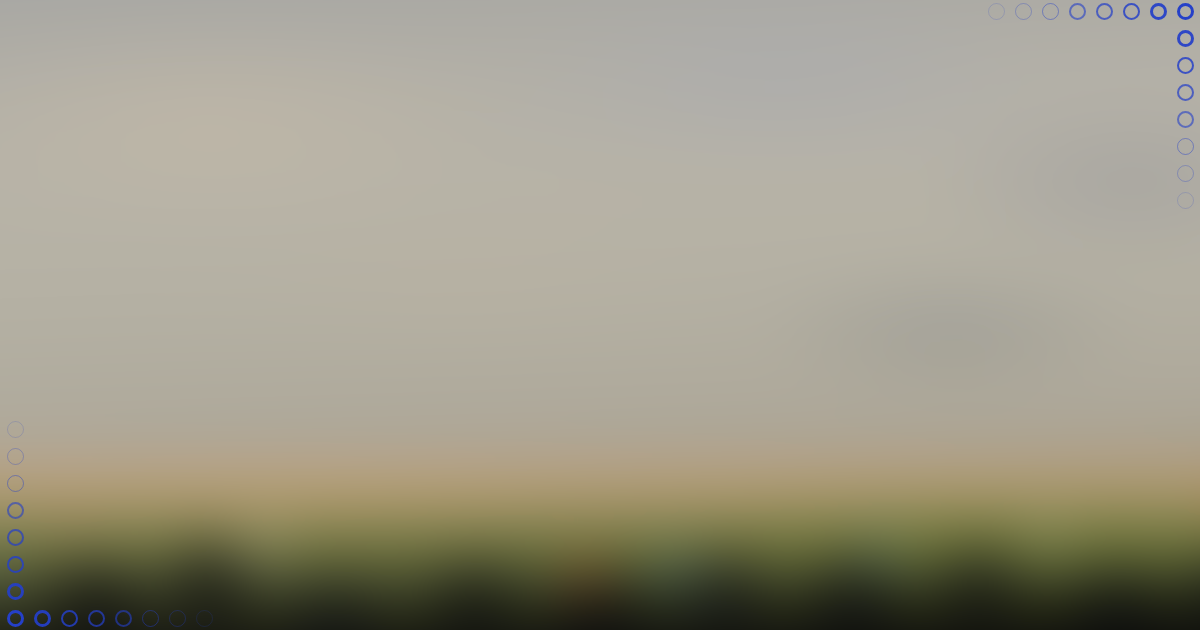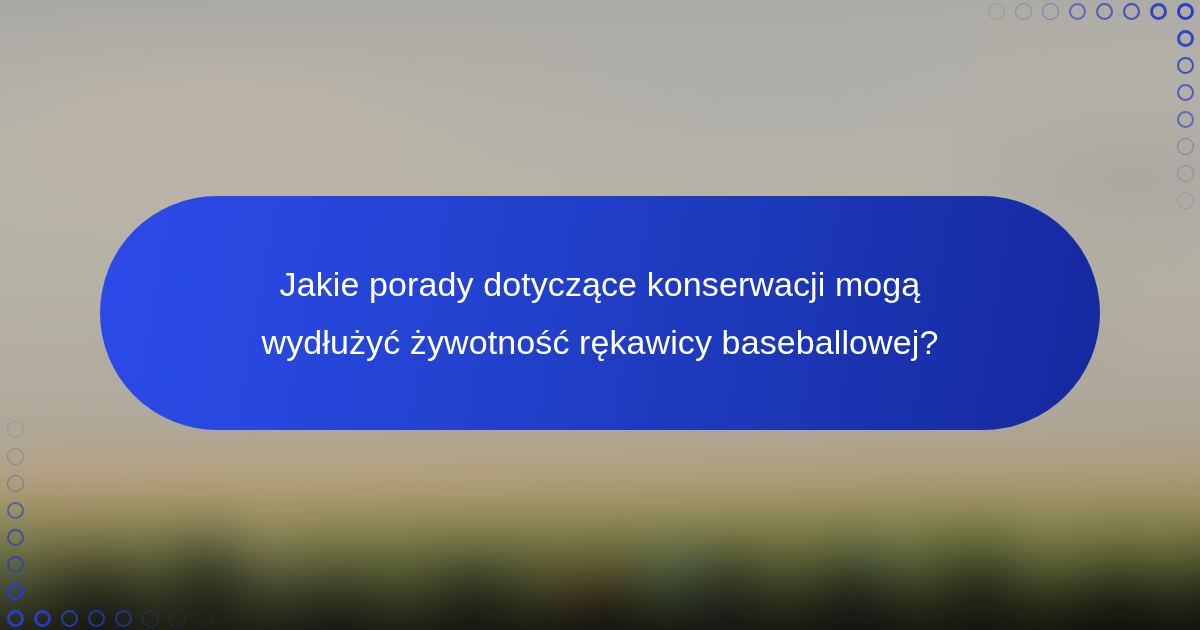--- a/index.html
+++ b/index.html
@@ -189,17 +189,14 @@
       <span class="dot" style="width: 17px; height: 17px; left: 196px; top: 196px; opacity: 0.18; border-width: 1.2px; border-color: rgb(37, 64, 200);"></span>
       <span class="dot" style="width: 17px; height: 17px; left: 7px; top: 169px; opacity: 0.93; border-width: 3px; border-color: rgb(37, 64, 200);"></span>
       <span class="dot" style="width: 17px; height: 17px; left: 7px; top: 142px; opacity: 0.84; border-width: 2.7px; border-color: rgb(37, 64, 200);"></span>
       <span class="dot" style="width: 17px; height: 17px; left: 7px; top: 115px; opacity: 0.72; border-width: 2.4px; border-color: rgb(37, 64, 200);"></span>
       <span class="dot" style="width: 17px; height: 17px; left: 7px; top: 88px; opacity: 0.6; border-width: 2.1px; border-color: rgb(37, 64, 200);"></span>
       <span class="dot" style="width: 17px; height: 17px; left: 7px; top: 61px; opacity: 0.45; border-width: 1.8px; border-color: rgb(37, 64, 200);"></span>
       <span class="dot" style="width: 17px; height: 17px; left: 7px; top: 34px; opacity: 0.3; border-width: 1.5px; border-color: rgb(37, 64, 200);"></span>
       <span class="dot" style="width: 17px; height: 17px; left: 7px; top: 7px; opacity: 0.18; border-width: 1.2px; border-color: rgb(37, 64, 200);"></span>
     </div>
 
-  <div class="card">
-    <div class="card-title">Jakie porady dotyczące konserwacji mogą wydłużyć żywotność rękawicy baseballowej?</div>
-  </div>
 
 </div>
 
 </body></html>

